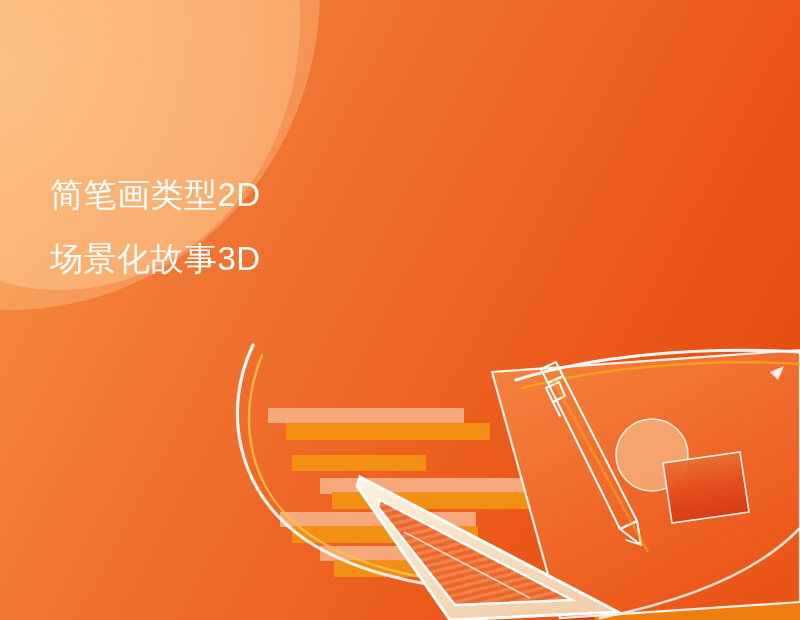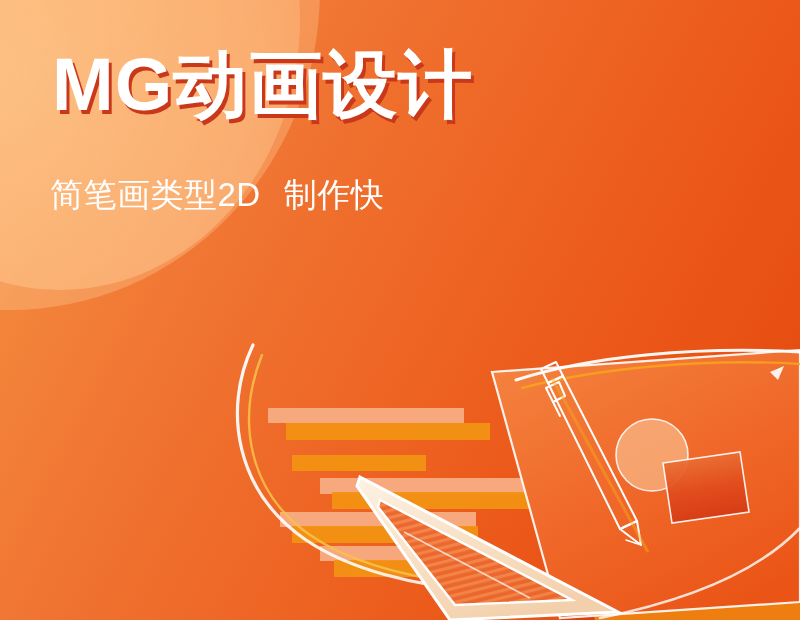--- a/index.html
+++ b/index.html
@@ -35,22 +35,22 @@
     color:#FFFFFF;
     letter-spacing:1px;
     line-height:1.0;
     white-space:nowrap;
     text-shadow:3px 4px 0 #C9381A;
   }
   
   .features{
     position:absolute;
     left:50px;top:178px;
-    display:flex;flex-direction:row;
-    gap:23px;
+    display:flex;flex-direction:column;
+    gap:31px;
   }
   .feature-item{
     font-size:33px;
     font-weight:300;
     color:#FFFFFF;
     line-height:1.0;
     white-space:nowrap;
     letter-spacing:0.5px;
   }
   
@@ -189,20 +189,19 @@
 
       <path d="M404,532 L530,598" fill="none" stroke="#FFFFFF" stroke-width="1.6" opacity="0.7"></path>
     </g>
 
     <g fill="#FFFFFF" opacity="0.9">
       <path d="M770,372 L784,366 L778,380 Z"></path>
     </g>
   </svg>
   </div>
 
-  <div class="headline">MG动画设计</div>
 
   <div class="features">
     <div class="feature-item">简笔画类型2D</div>
-    <div class="feature-item">制作快</div>
+    <div class="feature-item">场景化故事3D</div>
   </div>
 
 </div>
 
 </body></html>

